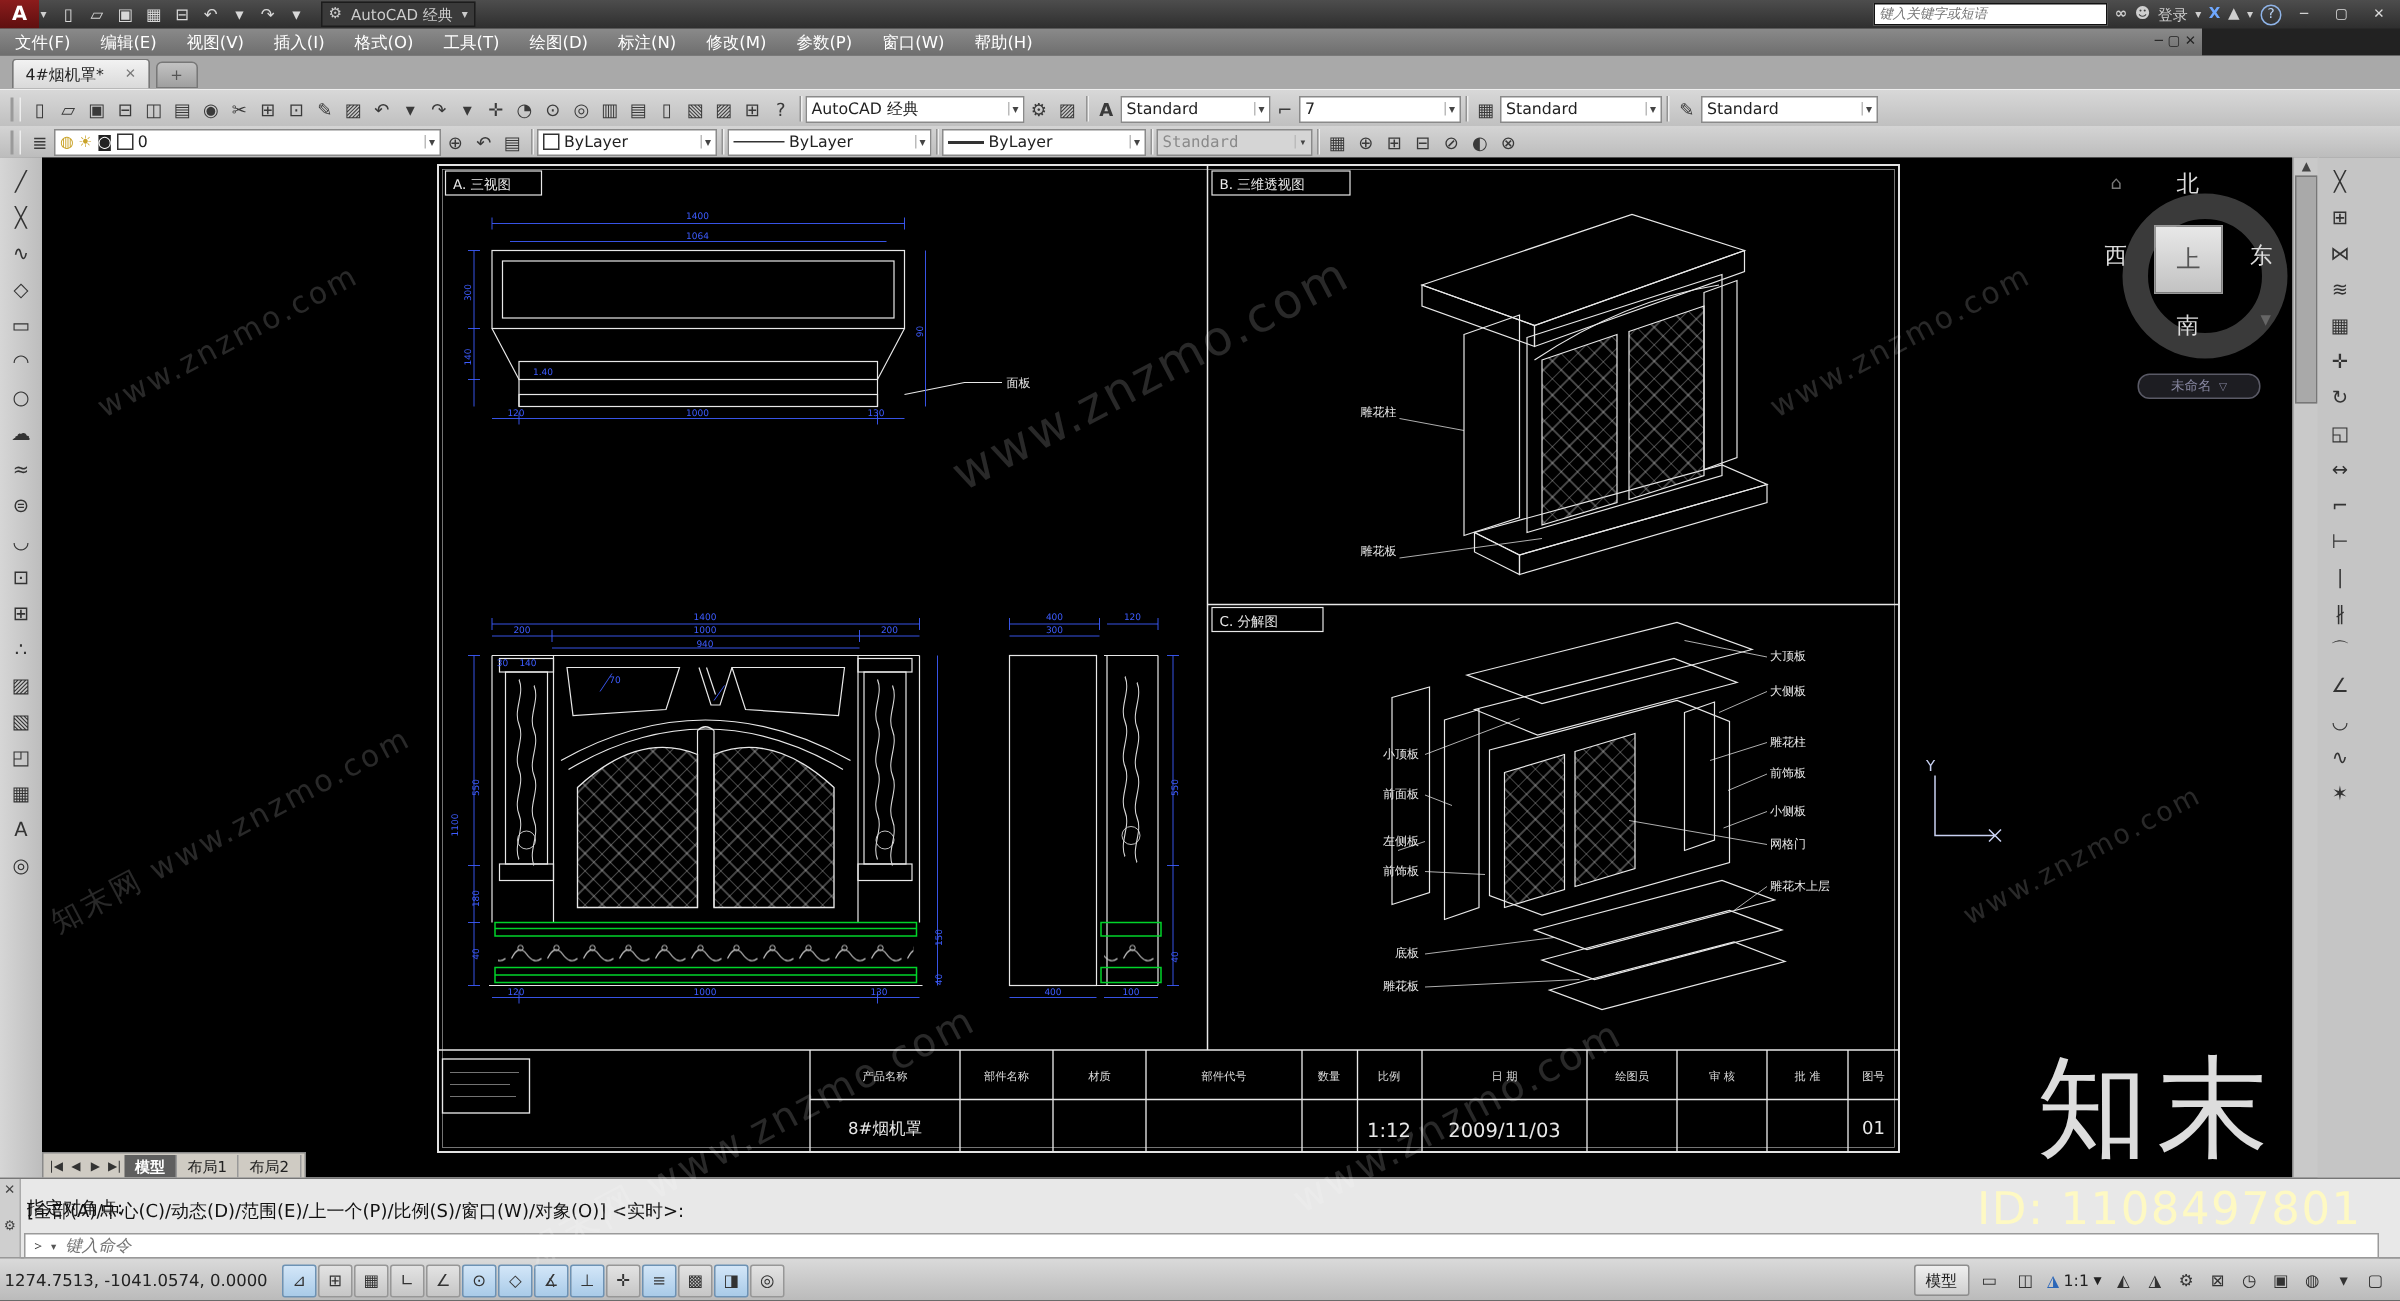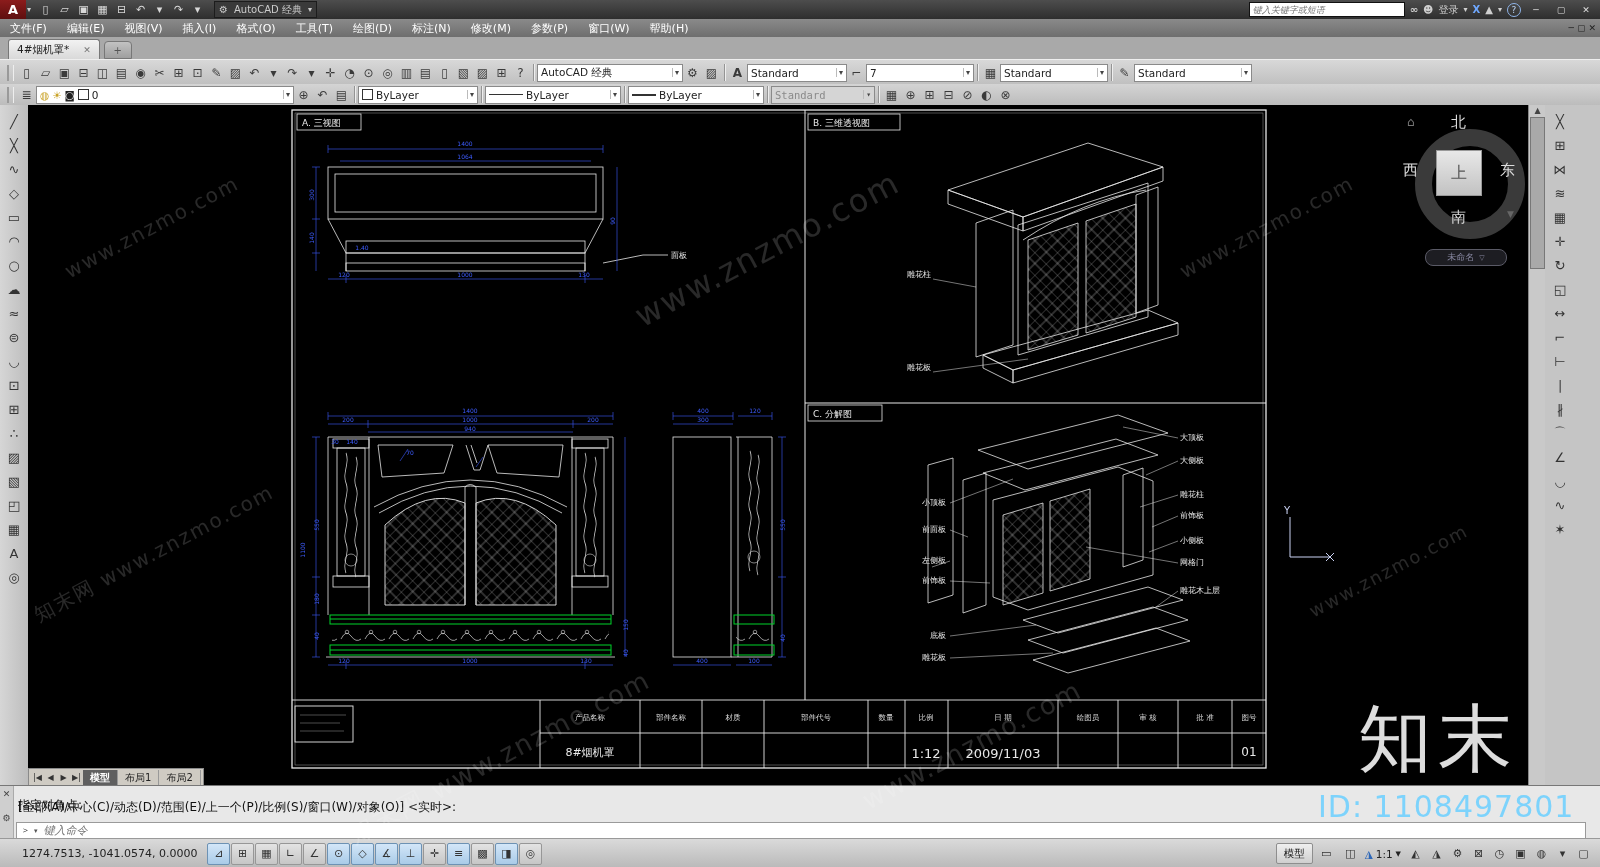--- a/index.html
+++ b/index.html
@@ -10,21 +10,21 @@
   #logo{width:26px;height:19px;background:linear-gradient(#8c1c1c,#5e0f0f);color:#fff;font-weight:bold;font-size:13px;display:flex;align-items:center;justify-content:center;}
   .qat{display:flex;align-items:center;margin-left:6px;gap:2px;}
   .qi{width:17px;height:15px;display:flex;align-items:center;justify-content:center;font-size:11px;color:#d8d8d8;}
   #ws-top{margin-left:8px;height:15px;background:#3a3a3a;border:1px solid #1c1c1c;display:flex;align-items:center;font-size:10px;color:#ccc;padding:0 4px;gap:6px;}
   #apptitle{position:absolute;left:0;right:0;text-align:center;font-size:11px;color:#e6e6e6;pointer-events:none;}
   #tb-right{margin-left:auto;display:flex;align-items:center;gap:5px;padding-right:4px;z-index:2;}
   #searchbox{width:148px;height:13px;background:#fff;border:1px solid #111;font-size:9px;font-style:italic;color:#777;padding:0 3px;font-family:"DejaVu Sans",sans-serif;}
   .tbi{font-size:10px;color:#cfcfcf;}
   .winbtn{width:20px;height:14px;display:flex;align-items:center;justify-content:center;color:#ddd;font-size:9px;}
   
-  #menubar{left:0;top:19px;width:1600px;height:18px;background:linear-gradient(#8a8a8a,#6e6e6e);display:flex;align-items:center;font-size:11px;color:#fff;}
+  #menubar{left:0;top:19px;width:1468px;height:18px;background:linear-gradient(#8a8a8a,#6e6e6e);display:flex;align-items:center;font-size:11px;color:#fff;}
   .menu-item{padding:0 10px;height:18px;display:flex;align-items:center;}
   #docbtns{margin-left:auto;display:flex;gap:3px;padding-right:4px;color:#222;font-size:9px;}
   
   #tabbar{left:0;top:37px;width:1600px;height:22px;background:#a9a9a9;display:flex;align-items:flex-end;}
   #filetab{margin-left:8px;height:19px;background:linear-gradient(#f2f2f2,#d9d9d9);border:1px solid #777;border-bottom:none;border-radius:3px 3px 0 0;display:flex;align-items:center;font-size:10.5px;color:#222;padding:0 8px;gap:14px;}
   #newtab{margin-left:4px;width:26px;height:16px;background:linear-gradient(#c2c2c2,#9f9f9f);border:1px solid #777;border-radius:4px 4px 0 0;display:flex;align-items:center;justify-content:center;color:#555;font-size:10px;}
   
   #toolbar1{left:0;top:59px;width:1600px;height:25px;background:linear-gradient(#d8d8d8,#bfbfbf);border-top:1px solid #eee;border-bottom:1px solid #9a9a9a;display:flex;align-items:center;padding-left:4px;}
   #toolbar2{left:0;top:84px;width:1600px;height:21px;background:linear-gradient(#d4d4d4,#bcbcbc);border-bottom:1px solid #8f8f8f;display:flex;align-items:center;padding-left:4px;}
   .grip{width:4px;height:16px;border-left:2px solid #9a9a9a;border-right:1px solid #eee;margin:0 3px;}
@@ -53,30 +53,30 @@
   #vc-ring{position:absolute;left:12px;top:16px;width:76px;height:76px;border:17px solid #3a3a3a;border-radius:50%;}
   .vc-lab{position:absolute;font-size:15px;color:#dcdcdc;}
   #vc-center{position:absolute;left:33px;top:37px;width:44px;height:44px;background:linear-gradient(#e8e8e8,#c2c2c2);border:1px solid #999;display:flex;align-items:center;justify-content:center;color:#555;font-size:16px;}
   #vc-home{position:absolute;left:4px;top:2px;font-size:12px;color:#777;}
   #vc-arrow{position:absolute;left:104px;top:96px;font-size:9px;color:#666;}
   #vc-wcs{position:absolute;left:22px;top:136px;width:80px;height:15px;border:1px solid #5a5a66;border-radius:8px;background:#1d1d22;color:#8787a0;font-size:9px;display:flex;align-items:center;justify-content:center;gap:5px;}
   
   #wm-layer{left:0;top:0;width:1600px;height:867px;pointer-events:none;z-index:40;}
   .wm{position:absolute;color:rgba(255,255,255,0.16);transform:rotate(-28deg);letter-spacing:2px;white-space:nowrap;font-size:22px;}
   #wm-brand{position:absolute;left:1358px;top:690px;font-size:74px;font-weight:normal;color:rgba(240,240,240,0.92);letter-spacing:6px;}
-  #wm-id{position:absolute;left:1318px;top:789px;font-size:30px;color:#7dd3fc;letter-spacing:1px;}
+  #wm-id{position:absolute;left:1318px;top:789px;font-size:30px;color:#fef9c3;letter-spacing:1px;}
   
   #cmd{left:0;top:785px;width:1600px;height:53px;background:#e8e8e8;border-top:1px solid #777;}
   #cmd-side{left:0;top:0;width:13px;height:53px;background:#cfcfcf;border-right:1px solid #aaa;display:flex;flex-direction:column;align-items:center;gap:14px;padding-top:3px;color:#444;font-size:9px;}
   .cmdline{position:absolute;left:18px;font-size:12px;color:#111;white-space:pre;}
   #cmd-inputrow{left:16px;top:36px;width:1560px;height:15px;background:#fff;border:1px solid #9a9a9a;display:flex;align-items:center;font-size:11px;color:#888;gap:4px;padding:0 4px;}
   #cmd-input{border:none;outline:none;flex:1;font-size:11px;font-style:italic;color:#888;font-family:"DejaVu Sans",sans-serif;background:transparent;}
   
   #status{left:0;top:838px;width:1600px;height:29px;background:linear-gradient(#dadada,#b9b9b9);border-top:1px solid #999;display:flex;align-items:center;font-size:11px;color:#222;}
-  #coords{width:185px;padding-left:22px;font-size:11px;color:#222;}
+  #coords{width:185px;padding-left:3px;font-size:11px;color:#222;}
   .tg{width:21px;height:20px;border:1px solid #979797;background:linear-gradient(#e3e3e3,#c6c6c6);display:flex;align-items:center;justify-content:center;margin-right:1px;border-radius:2px;}
   .tg.on{background:linear-gradient(#d3e6f8,#a9cbe8);border-color:#6d92b4;}
   .tgi{font-size:11px;color:#333;}
   #st-right{margin-left:auto;display:flex;align-items:center;gap:3px;padding-right:6px;}
   #model-btn{height:19px;border:1px solid #8e8e8e;background:linear-gradient(#efefef,#cfcfcf);display:flex;align-items:center;padding:0 7px;font-size:10.5px;border-radius:2px;}
   .sri{width:19px;height:19px;border:1px solid transparent;display:flex;align-items:center;justify-content:center;font-size:11px;color:#333;}
   #annoscale{height:19px;display:flex;align-items:center;gap:3px;border:1px solid transparent;font-size:10.5px;}
   
   text{font-family:"DejaVu Sans",sans-serif;}
   .dt{fill:#3d5cff;font-size:6px;text-anchor:middle;}

